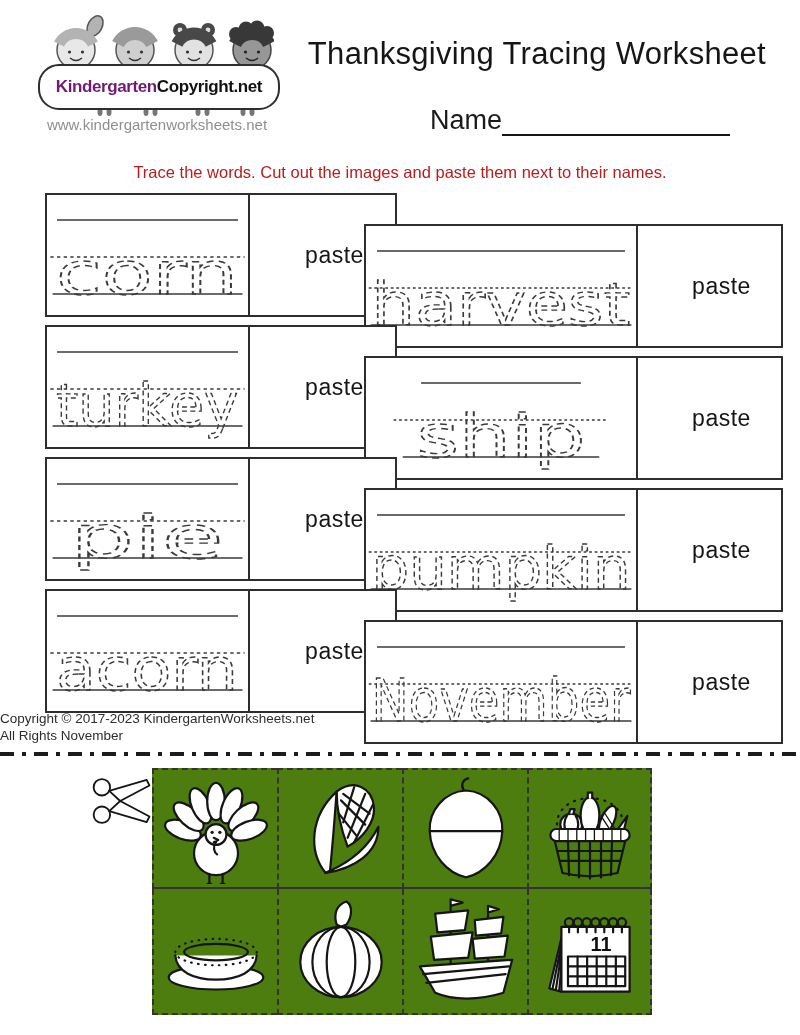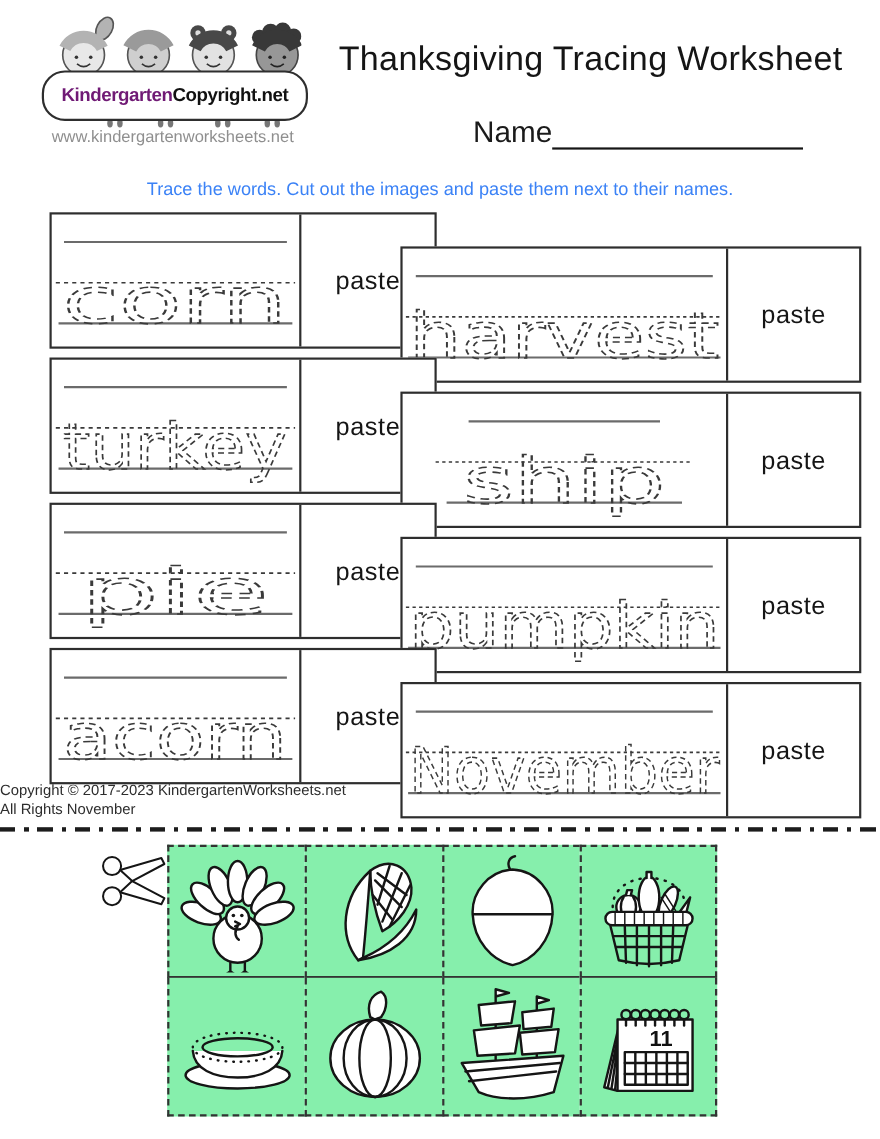--- a/index.html
+++ b/index.html
@@ -18,53 +18,53 @@
   .logo-url{position:absolute;left:38px;top:116px;width:238px;text-align:center;
             color:#8f8f8f;font-size:15px;}
   .page-title{position:absolute;left:288px;top:36px;width:478px;text-align:right;
               font-size:31px;letter-spacing:0.3px;color:#151515;}
   .name-row{position:absolute;left:360px;top:103px;width:440px;text-align:center;font-size:27px;}
   .name-line{display:inline-block;width:228px;height:31px;border-bottom:2px solid #151515;
              vertical-align:bottom;}
 
   
   .instructions{position:absolute;left:0;top:163px;width:800px;text-align:center;
-                font-size:16.5px;color:#3b82f6;}
+                font-size:16.5px;color:#b91c1c;}
 
   
   .trace-box{position:absolute;height:124px;border:2px solid #2e2e2e;display:flex;
              box-sizing:border-box;background:#fff;}
   .trace-box.left{left:45px;width:352px;}
   .trace-box.right{left:364px;width:419px;margin-top:31px;}
   .word-cell{flex:1;position:relative;}
   .word-cell svg{position:absolute;left:0;top:0;width:100%;height:100%;}
   .guide-solid{stroke:#6b6b6b;stroke-width:2;}
   .guide-dash{stroke:#3a3a3a;stroke-width:1.5;stroke-dasharray:3 3;}
   .trace-word{font-family:"DejaVu Sans",sans-serif;font-size:58px;fill:none;
               stroke:#3a3a3a;stroke-width:1.4;stroke-dasharray:5 3.5;}
   .paste-cell{border-left:2px solid #2e2e2e;display:flex;align-items:center;
-              justify-content:center;font-size:23px;letter-spacing:0.5px;color:#151515;}
+              justify-content:center;font-size:23px;letter-spacing:0.5px;color:#151515;padding-left:24px;}
   .trace-box.left .paste-cell{width:121px;}
   .trace-box.right .paste-cell{width:119px;}
 
   
   .copyright{position:absolute;left:0;top:711px;width:800px;
              font-size:13.5px;color:#2d2d2d;line-height:1.25;}
 
   
   .cut-line{position:absolute;left:0;top:752px;width:800px;height:4px;
             background:repeating-linear-gradient(to right,#1c1c1c 0 14px,transparent 14px 22px,
                        #1c1c1c 22px 26px,transparent 26px 34px);}
   .scissors-svg{position:absolute;left:90px;top:772px;width:64px;height:58px;}
 
   
   .cut-grid{position:absolute;left:152px;top:768px;display:grid;
             grid-template-columns:repeat(4,125px);grid-template-rows:121px 126px;}
   .cut-cell{border-left:2px dashed #333;border-top:2px dashed #333;box-sizing:border-box;
-            display:flex;align-items:center;justify-content:center;background:#86efac;}
+            display:flex;align-items:center;justify-content:center;background:#4d7c0f;}
   .cut-cell.col4{border-right:2px dashed #333;}
   .cut-cell.row1{border-bottom:2.5px solid #333;}
   .cut-cell.row2{border-top:none;border-bottom:2px dashed #333;}
   .cut-cell svg{width:112px;height:110px;}
   .art{stroke:#151515;stroke-width:2;fill:none;stroke-linecap:round;stroke-linejoin:round;}
   .art-fill{stroke:#151515;stroke-width:2;fill:#fff;stroke-linecap:round;stroke-linejoin:round;}
   .cal-num{font-family:"Liberation Sans",sans-serif;font-size:18px;fill:#111;stroke:none;font-weight:bold;}
 </style>
 </head>
 <body>

